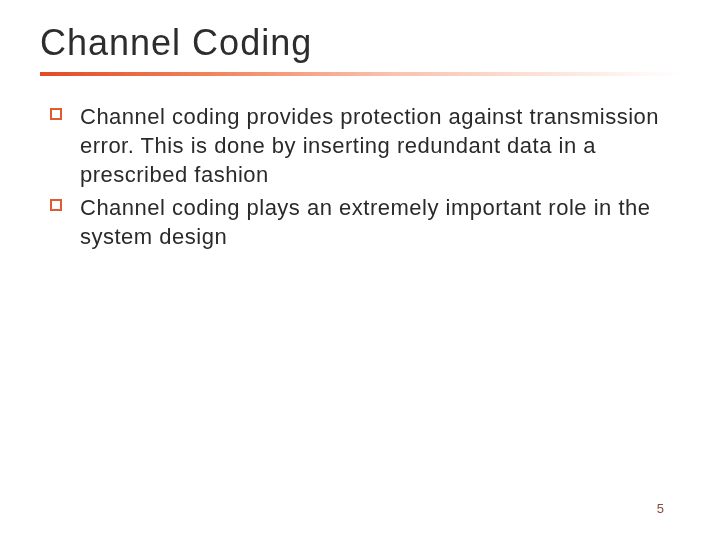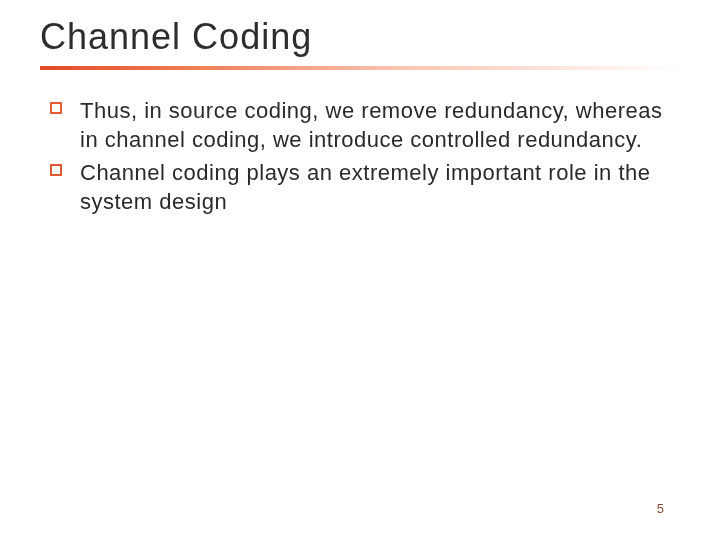--- a/index.html
+++ b/index.html
@@ -9,21 +9,21 @@
     height: 540px;
     background: #ffffff;
     font-family: Arial, "Helvetica Neue", Helvetica, sans-serif;
     overflow: hidden;
   }
   .slide {
     position: relative;
     width: 720px;
     height: 540px;
     box-sizing: border-box;
-    padding: 16px 40px 30px 40px;
+    padding: 22px 40px 30px 40px;
   }
   .title {
     font-size: 36px;
     font-weight: 400;
     color: #2d2d2d;
     letter-spacing: 1px;
     margin: 0 0 8px 0;
   }
   .underline {
     height: 4px;
@@ -68,27 +68,24 @@
 
 <div class="slide">
 
   <h1 class="title">Channel Coding</h1>
 
   <div class="underline"></div>
 
   <ul class="bullets">
     <li>
       <span class="bullet-marker"></span>
+      <span>Channel coding provides protection against transmission error. This is done by inserting redundant data in a prescribed fashion</span>
     </li>
     <li>
       <span class="bullet-marker"></span>
-    </li>
-    <li>
-      <span class="bullet-marker"></span>
-      <span>Thus, in source coding, we remove redundancy, whereas in channel coding, we introduce controlled redundancy.</span>
     </li>
     <li>
       <span class="bullet-marker"></span>
       <span>Channel coding plays an extremely important role in the system design</span>
     </li>
   </ul>
 
   <div class="page-num">5</div>
 
 </div>

